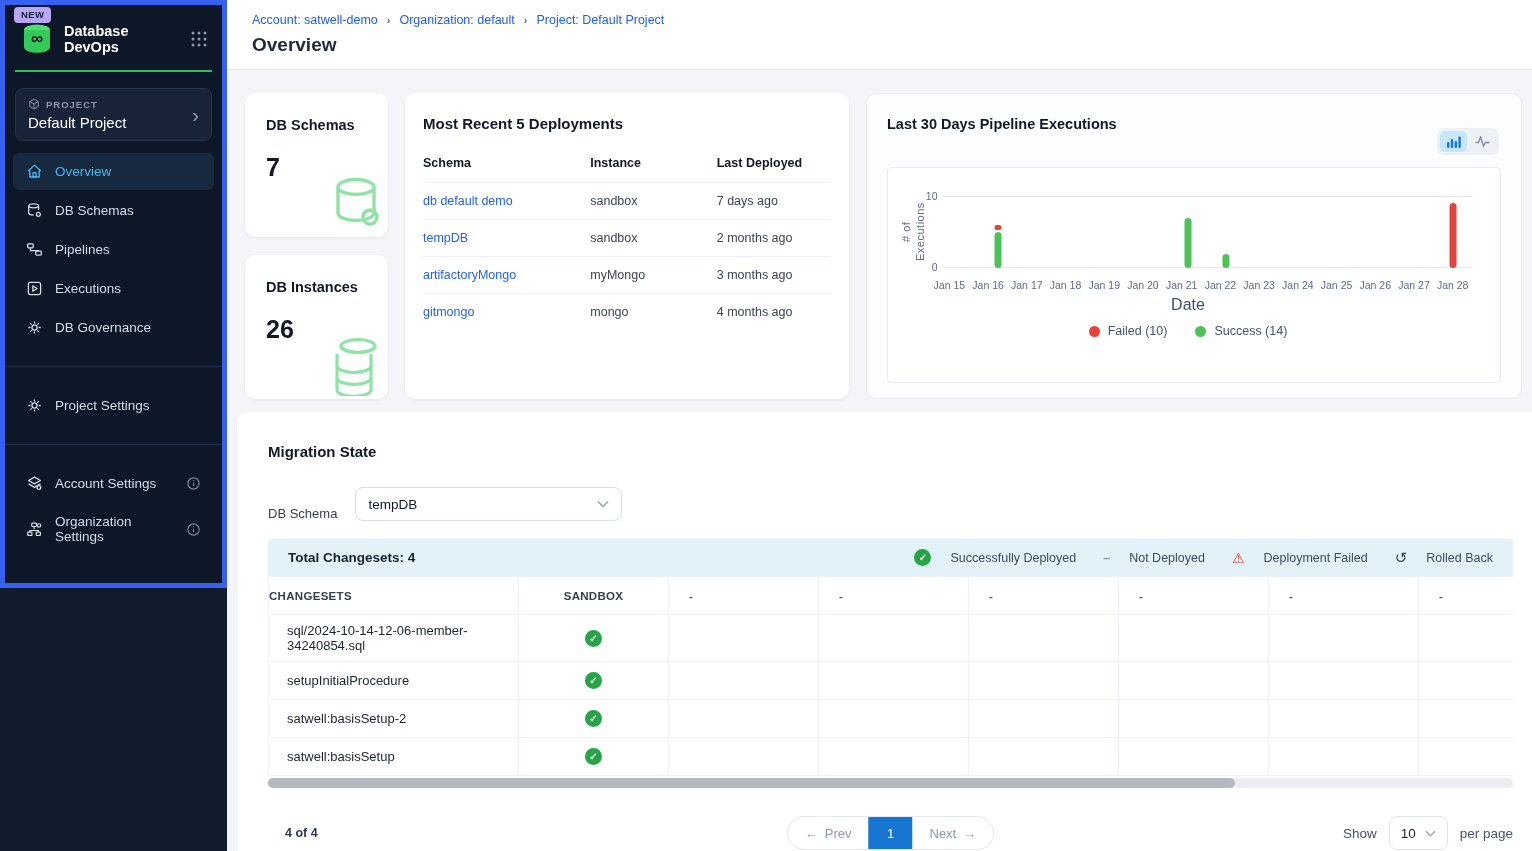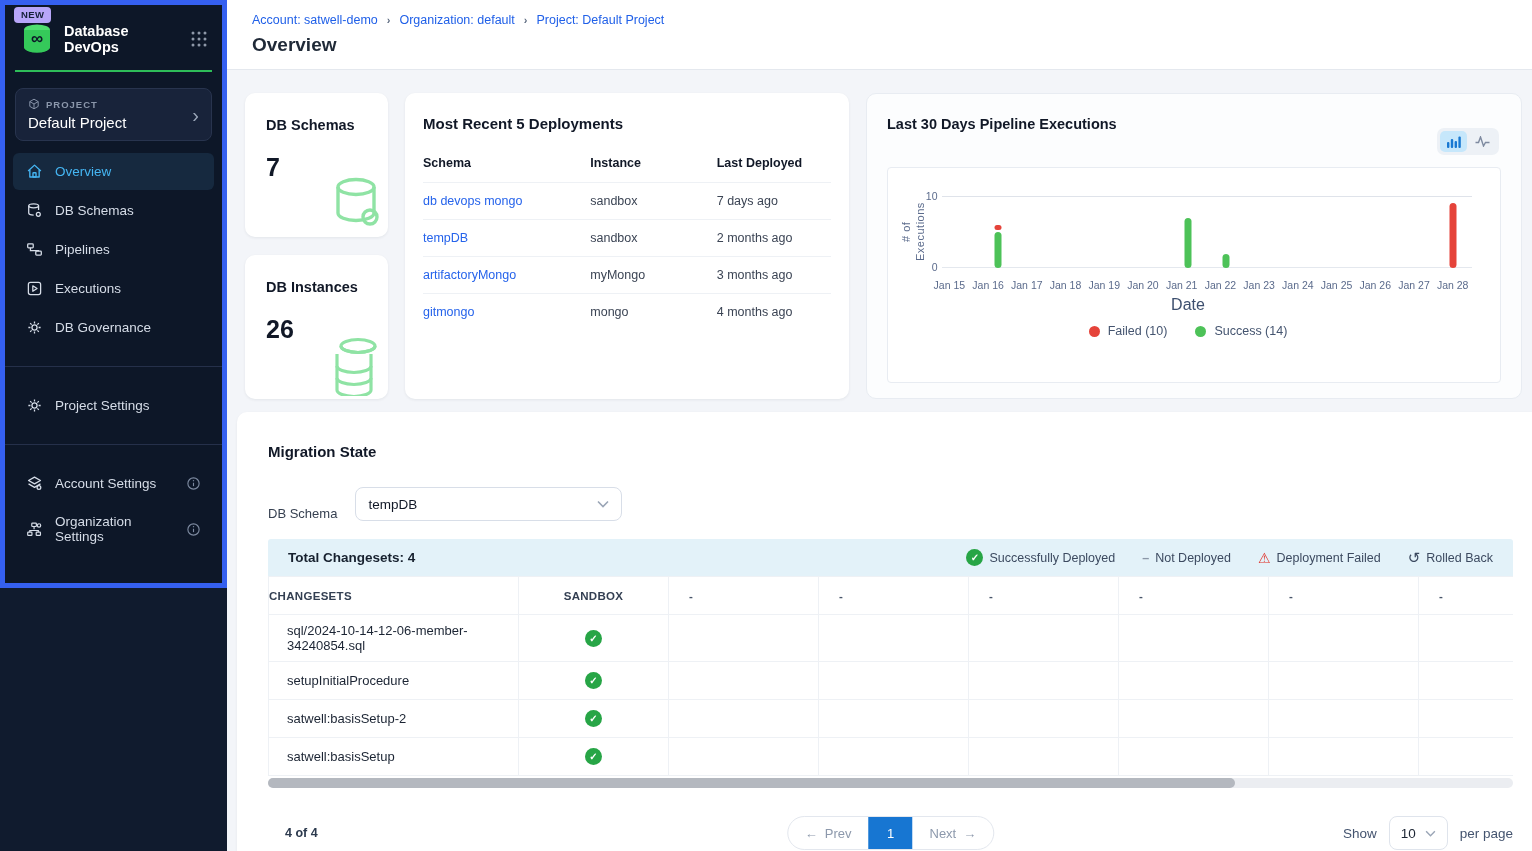--- a/index.html
+++ b/index.html
@@ -94,21 +94,21 @@
   .mig-title { font-size:15px; font-weight:bold; color:#111827; }
   .schema-row { display:flex; align-items:flex-end; gap:18px; margin-top:27px; font-size:13px; color:#374151; }
   .select { width:267px; height:34px; border:1px solid #d8dee8; border-radius:8px; background:#fff;
     display:flex; align-items:center; justify-content:space-between; padding:0 12px;
     font-size:13.5px; color:#111827; cursor:pointer; }
   .cs-wrap { margin-top:18px; width:1245px; overflow:hidden; }
   .cs-bar { background:#e3f2f9; height:37px; display:flex; align-items:center;
     justify-content:space-between; padding:0 20px; border-radius:3px 3px 0 0; }
   .cs-total { font-weight:bold; font-size:13.5px; color:#17212f; }
   .cs-legend { display:flex; gap:27px; align-items:center; font-size:12.5px; color:#3c4a60; }
-  .cs-legend .legend-item { gap:6px; }
+  .cs-legend .legend-item { gap:19px; }
   .st-check { display:inline-flex; width:17px; height:17px; border-radius:50%; background:#27a546;
     color:#fff; align-items:center; justify-content:center; font-size:10px; }
   .st-check::after { content:"✓"; font-weight:bold; }
   .st-dash { color:#8b97a8; font-weight:bold; }
   .st-warn { color:#e02b22; font-size:14px; line-height:1; }
   .st-rollback { color:#3c4a60; font-size:15px; line-height:1; }
   .cs-table { table-layout:fixed; border-collapse:collapse; width:1300px; font-size:12.5px; background:#fff; }
   .cs-table th { border:1px solid #eef1f5; height:38px; font-size:11.5px; color:#333f52;
     letter-spacing:.3px; text-align:left; font-weight:bold; }
   .cs-table th.center { text-align:center; padding-left:0; }
@@ -299,21 +299,21 @@
     <table class="deploy-table">
       <thead>
         <tr>
           <th class="col-schema">Schema</th>
           <th class="col-instance">Instance</th>
           <th class="col-last">Last Deployed</th>
         </tr>
       </thead>
       <tbody id="deploy-rows">
           <tr>
-            <td><a>db devops mongo</a></td>
+            <td><a>db default demo</a></td>
             <td>sandbox</td>
             <td>7 days ago</td>
           </tr>
           <tr>
             <td><a>tempDB</a></td>
             <td>sandbox</td>
             <td>2 months ago</td>
           </tr>
           <tr>
             <td><a>artifactoryMongo</a></td>

